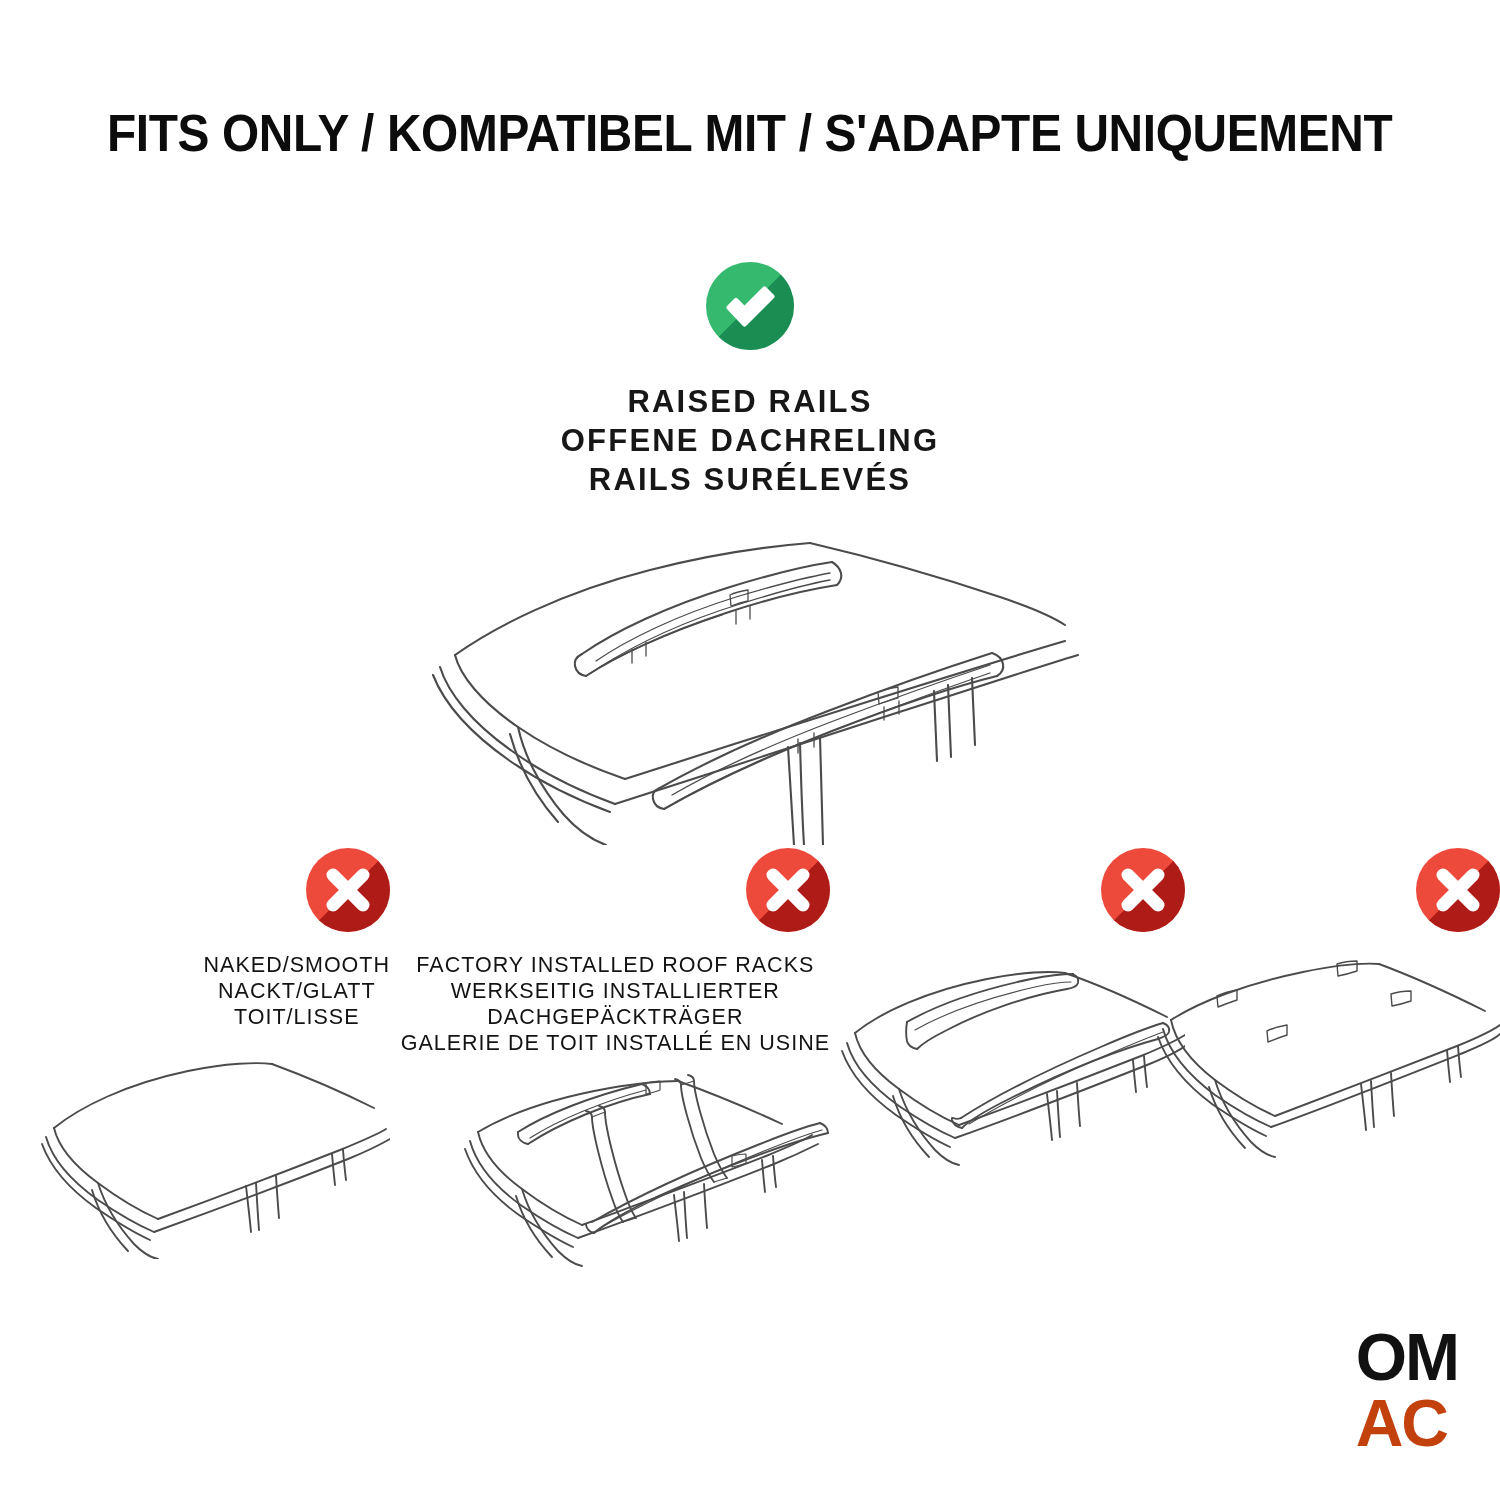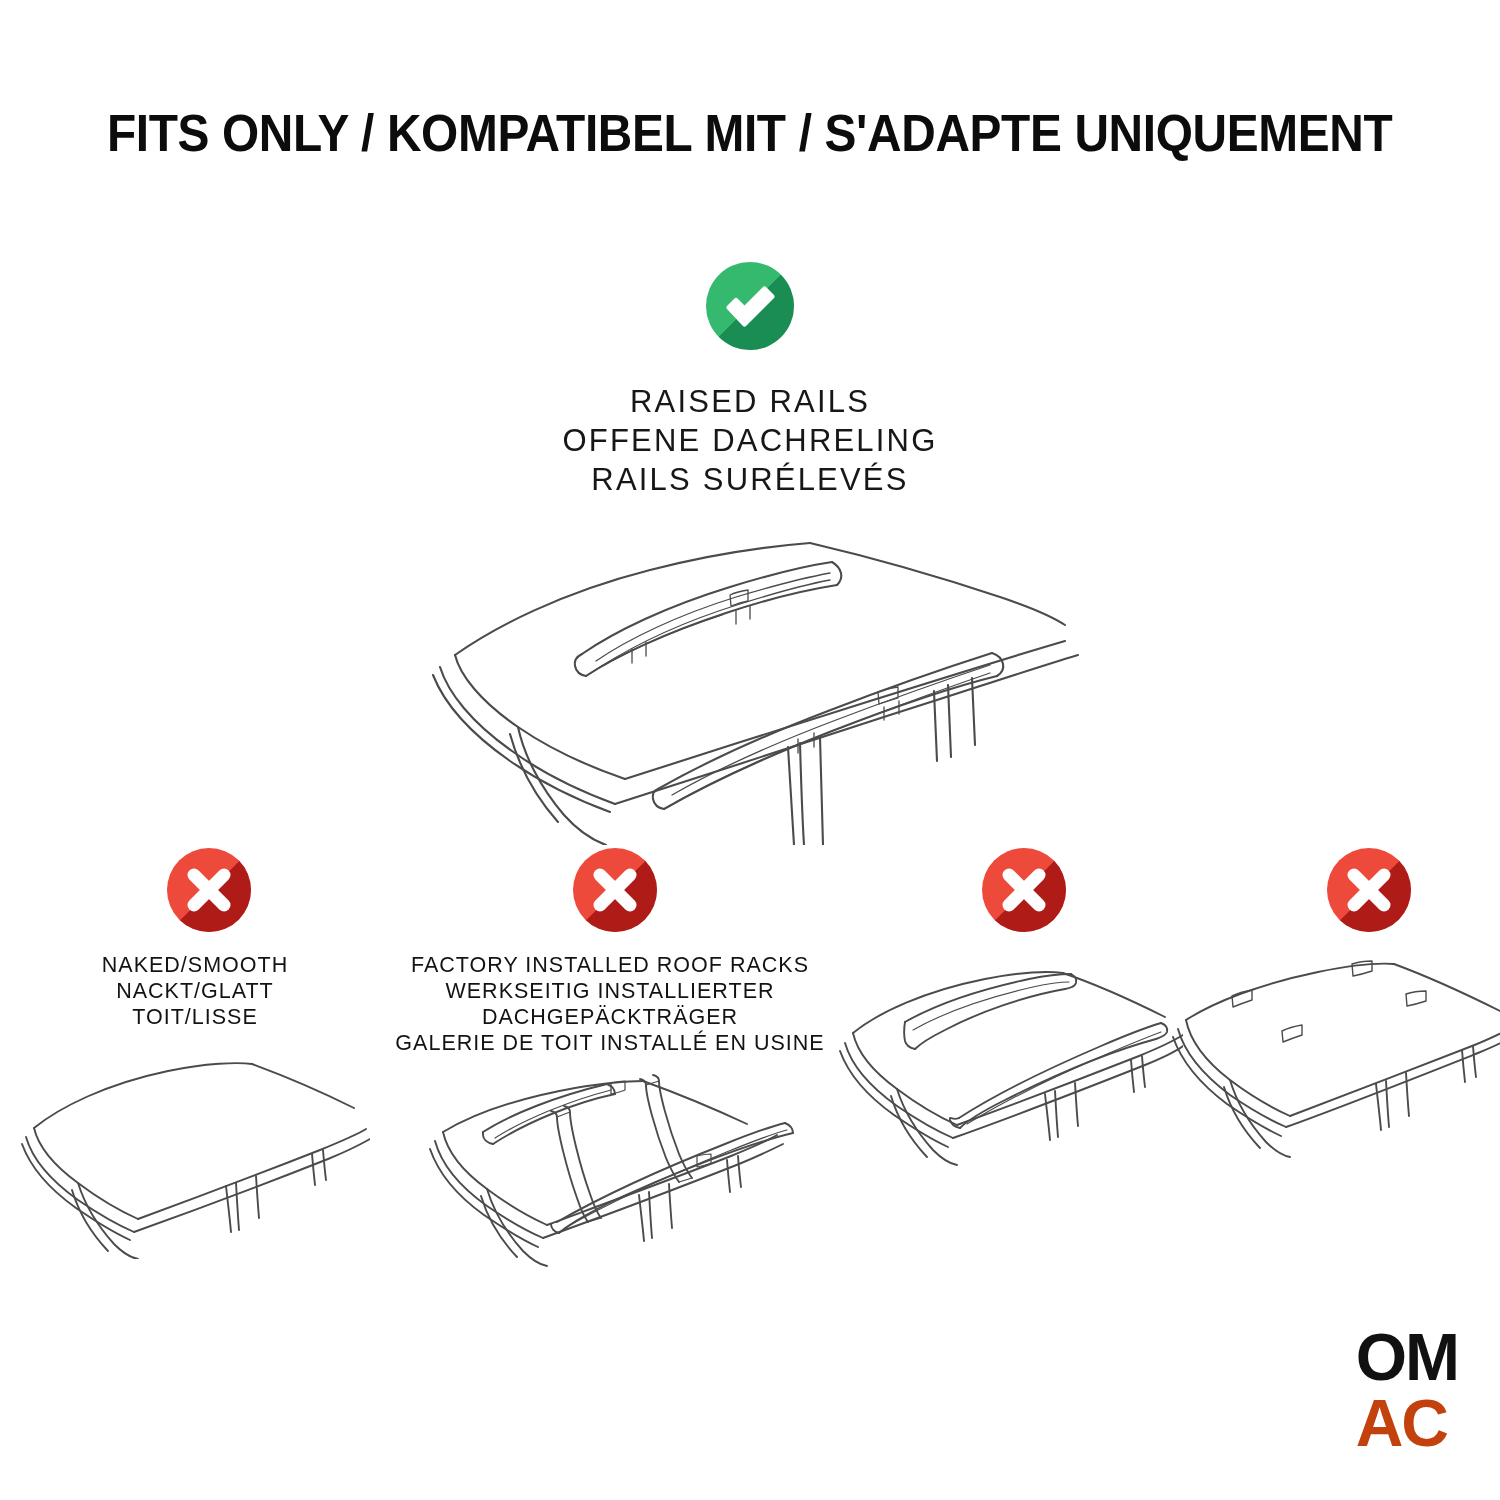--- a/index.html
+++ b/index.html
@@ -82,21 +82,21 @@
     display: flex;
     flex-direction: column;
     align-items: center;
   }
   .hero-caption {
     margin-top: 32px;
     text-align: center;
     font-size: 31px;
     line-height: 39px;
     letter-spacing: 2.2px;
-    font-weight: 400;
+    font-weight: 700;
     color: #171717;
     white-space: pre;
   }
   .hero-art {
     margin-top: 16px;
     width: 700px;
     height: 330px;
   }
 
   
@@ -104,21 +104,21 @@
     position: absolute;
     left: 0;
     top: 848px;
     width: 1500px;
     display: flex;
     align-items: flex-start;
   }
   .cell {
     display: flex;
     flex-direction: column;
-    align-items: center;
+    align-items: flex-end;
   }
   .cell-1 { width: 390px; }
   .cell-2 { width: 440px; }
   .cell-3 { width: 355px; }
   .cell-4 { width: 315px; }
 
   .cell-badge-wrap {
     height: 96px;
     display: flex;
     align-items: flex-start;

